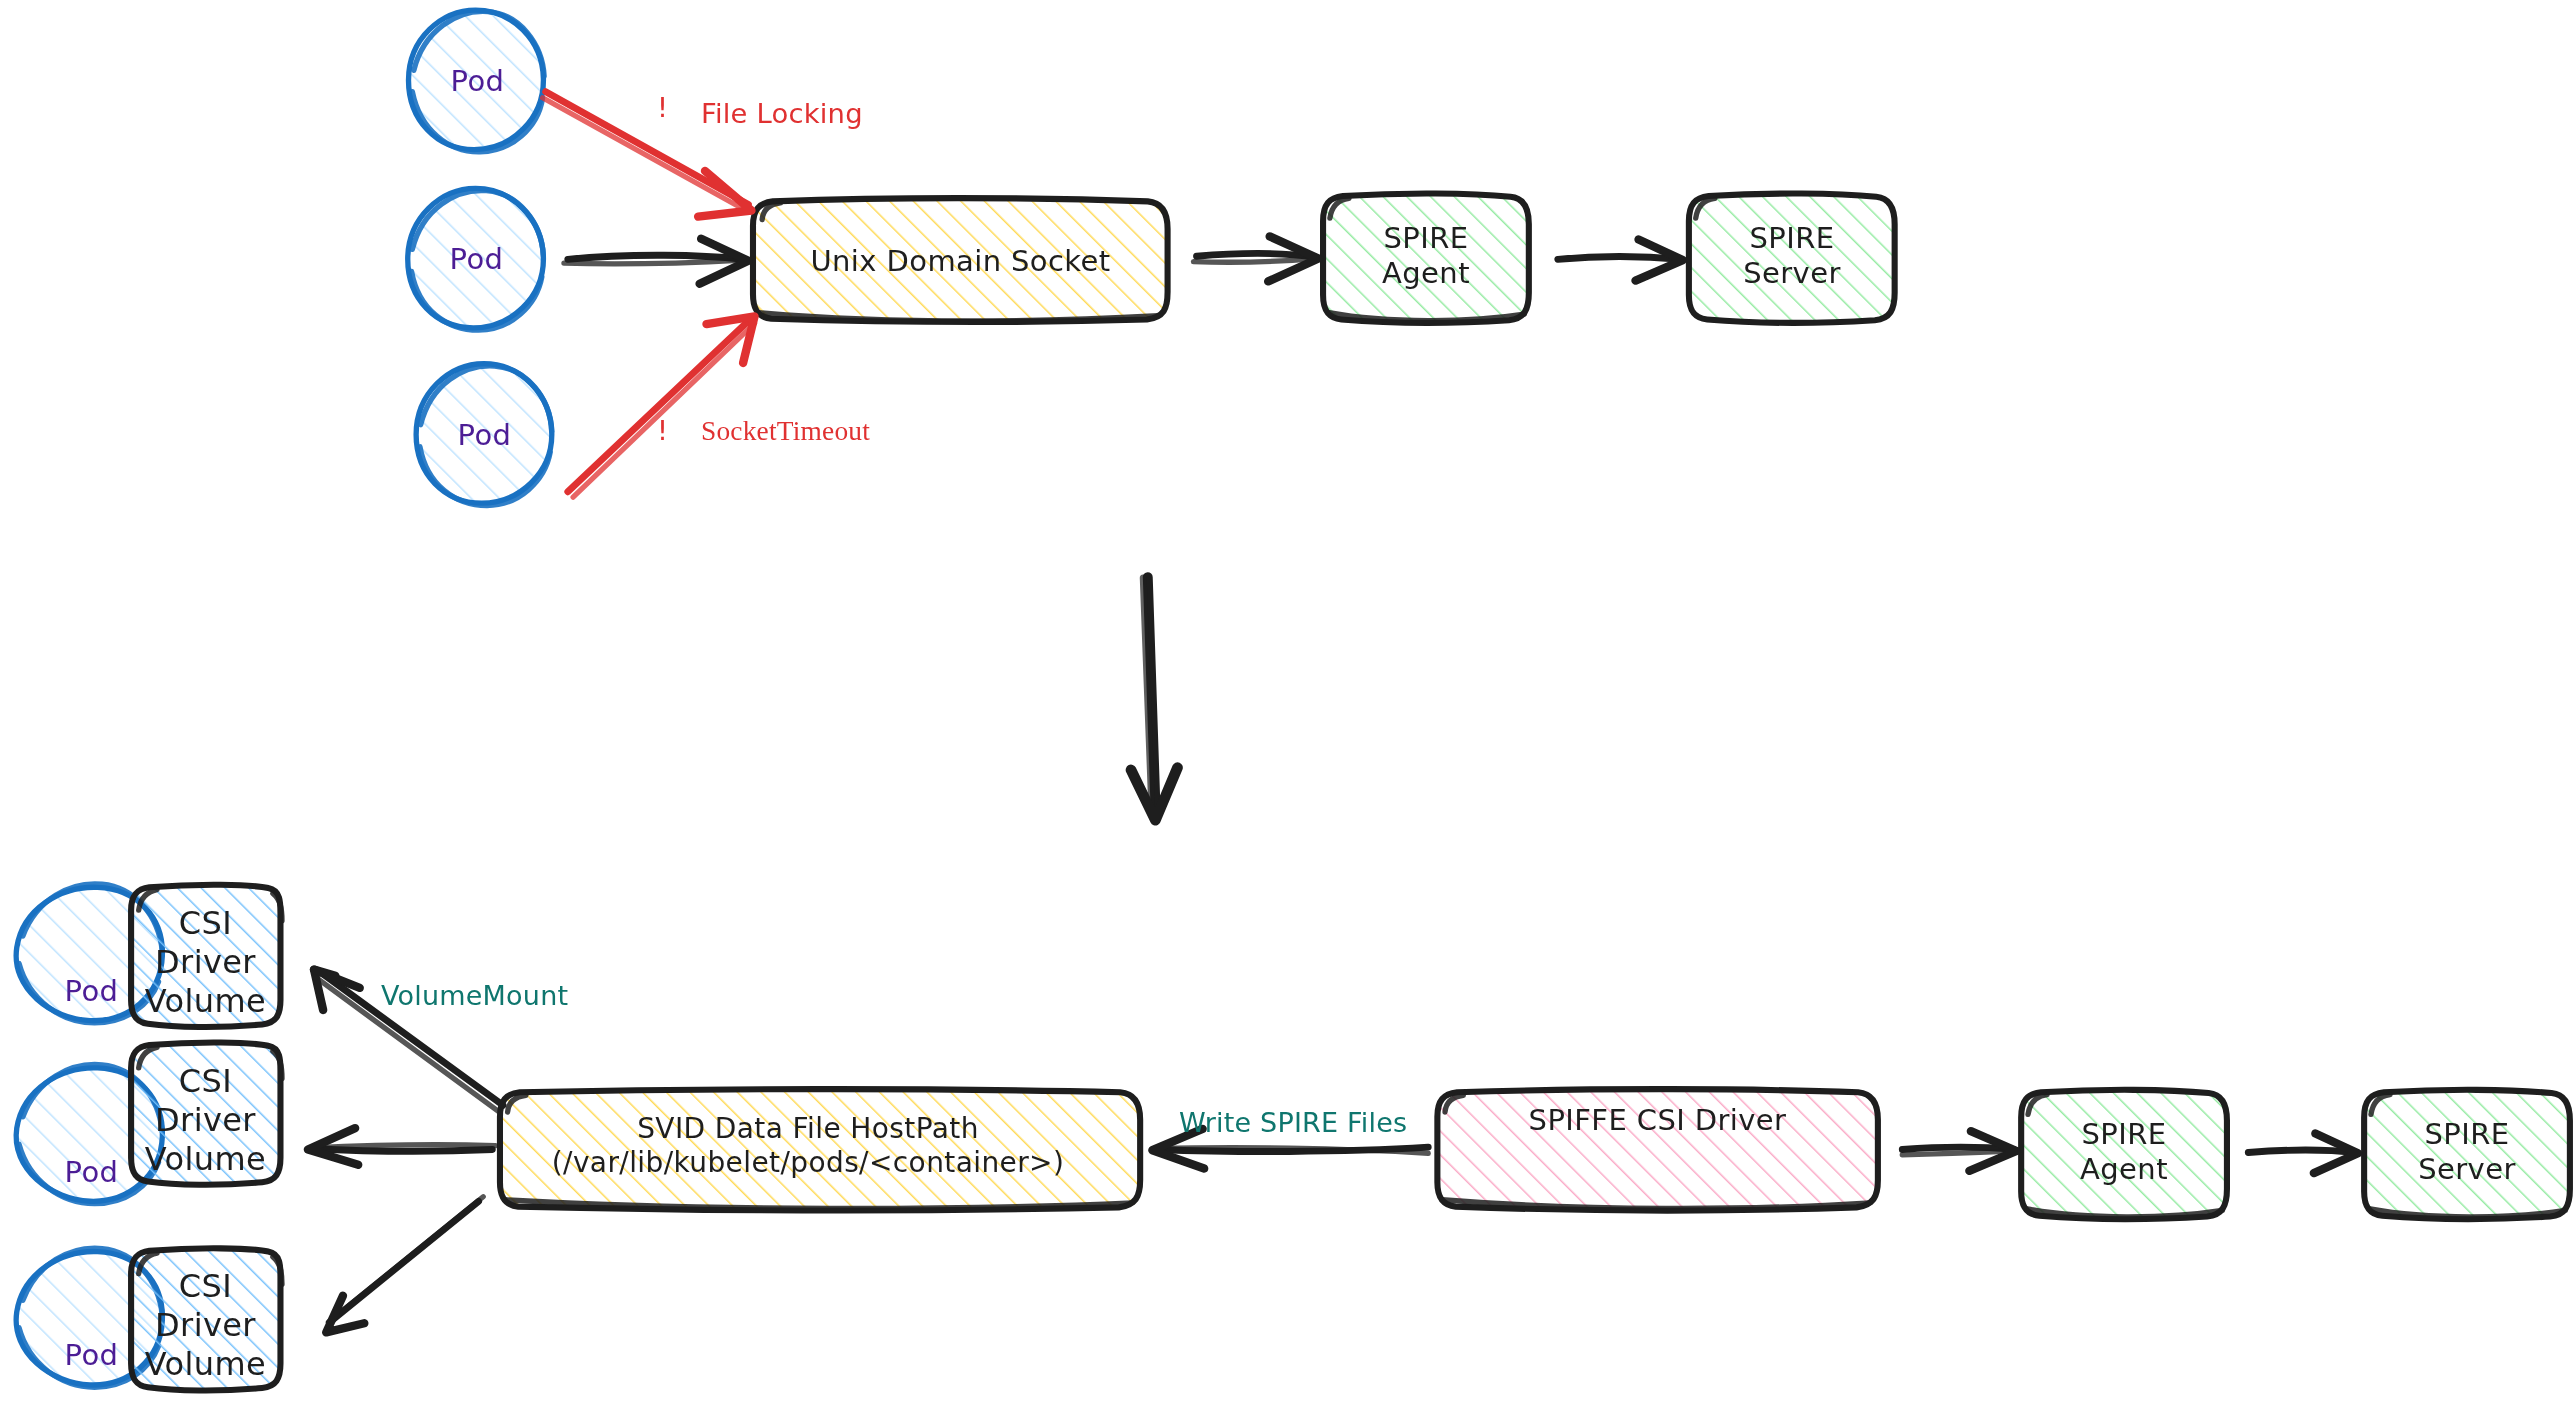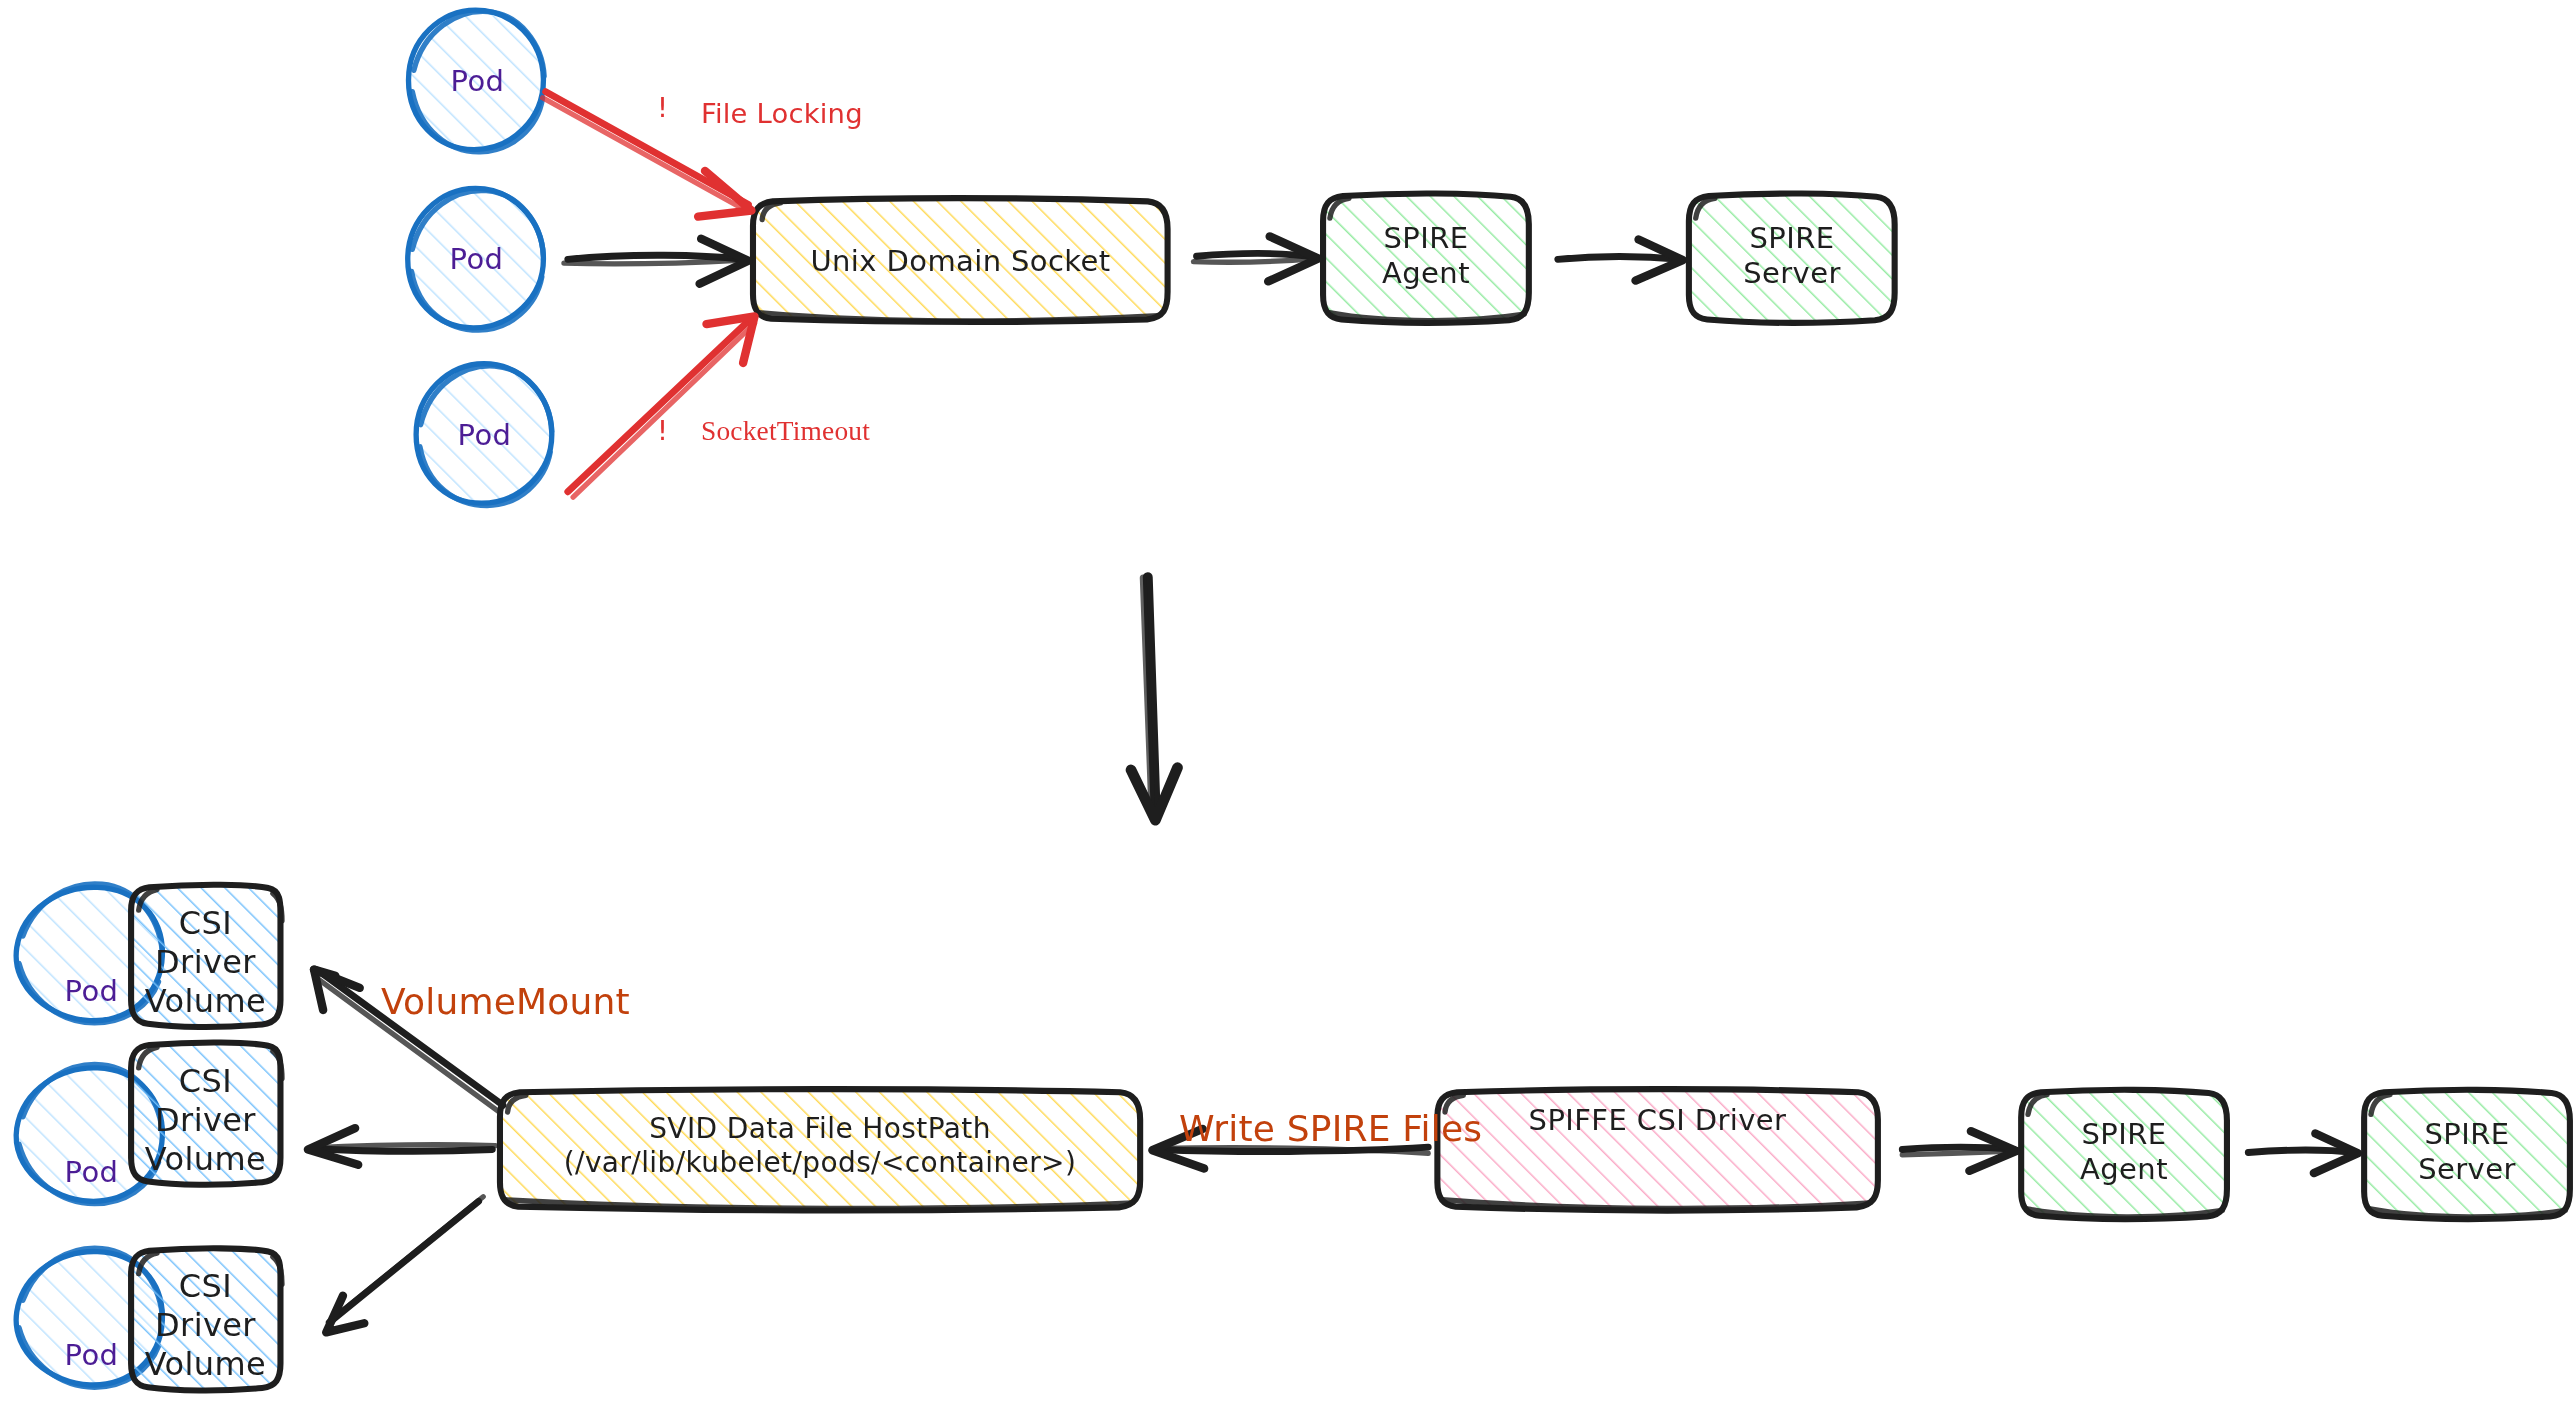--- a/index.html
+++ b/index.html
@@ -3,21 +3,21 @@
 <meta charset="utf-8">
 <style>
   html,body{margin:0;padding:0;background:#ffffff;}
   body{width:2576px;height:1408px;overflow:hidden;font-family:"DejaVu Sans",sans-serif;}
   #stage{position:relative;width:2576px;height:1408px;background:#fff;}
   svg#canvas{position:absolute;left:0;top:0;width:2576px;height:1408px;}
   .lbl{position:absolute;text-align:center;line-height:1.22;white-space:pre;
        font-family:"DejaVu Sans",sans-serif;pointer-events:none;}
   .node-text{color:#1e1e1e;font-size:29px;letter-spacing:0.4px;}
   .pod-text{color:#4c1d95;font-size:29px;letter-spacing:0.4px;}
-  .edge-text{color:#c2410c;font-size:36px;letter-spacing:0.2px;}
+  .edge-text{color:#0f766e;font-size:27px;letter-spacing:0.2px;}
   .warn-text{color:#e03131;font-size:27.4px;letter-spacing:0.2px;}
   .small3{font-size:32px;}
   .path-text{font-size:28px;}
 </style>
 </head>
 <body>
 
 <div id="stage">
 
 <svg id="canvas" viewBox="0 0 3380 1847">
@@ -227,21 +227,21 @@
 <div class="lbl node-text small3" style="left:134px;top:904px;width:143px;">CSI
 Driver
 Volume</div>
 <div class="lbl node-text small3" style="left:134px;top:1062px;width:143px;">CSI
 Driver
 Volume</div>
 <div class="lbl node-text small3" style="left:134px;top:1267px;width:143px;">CSI
 Driver
 Volume</div>
 
-<div class="lbl node-text path-text" style="left:500px;top:1112px;width:640px;">SVID Data File HostPath
+<div class="lbl node-text path-text" style="left:488px;top:1112px;width:640px;">SVID Data File HostPath
 (/var/lib/kubelet/pods/&lt;container&gt;)</div>
 <div class="lbl node-text" style="left:1437px;top:1103px;width:441px;">SPIFFE CSI Driver</div>
 <div class="lbl node-text" style="left:2021px;top:1117px;width:206px;">SPIRE
 Agent</div>
 <div class="lbl node-text" style="left:2364px;top:1117px;width:206px;">SPIRE
 Server</div>
 
 <div class="lbl edge-text" style="left:381px;top:980px;width:320px;text-align:left;">VolumeMount</div>
 <div class="lbl edge-text" style="left:1179px;top:1107px;width:274px;text-align:left;">Write SPIRE Files</div>
 

